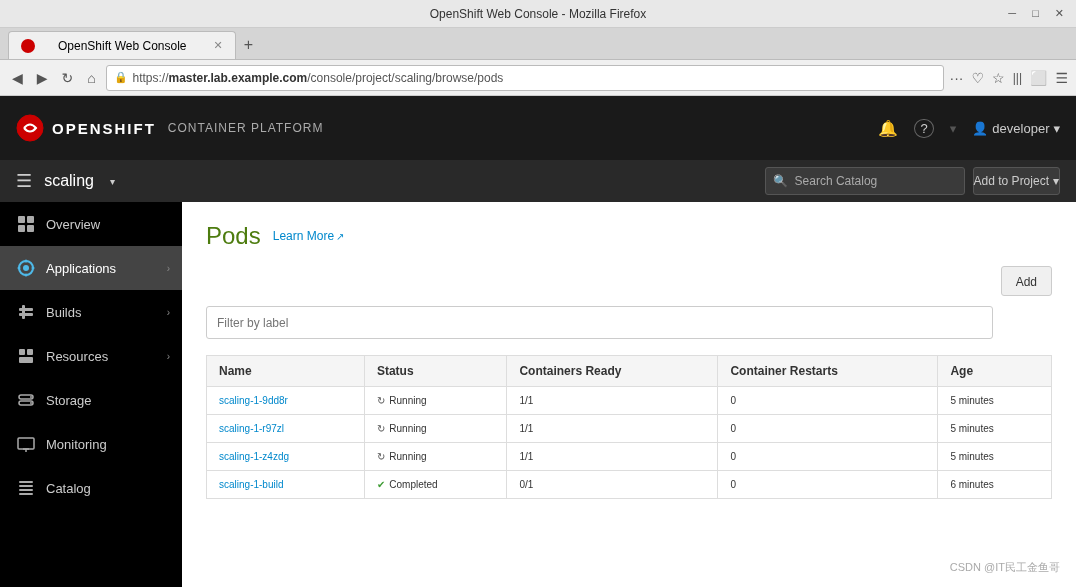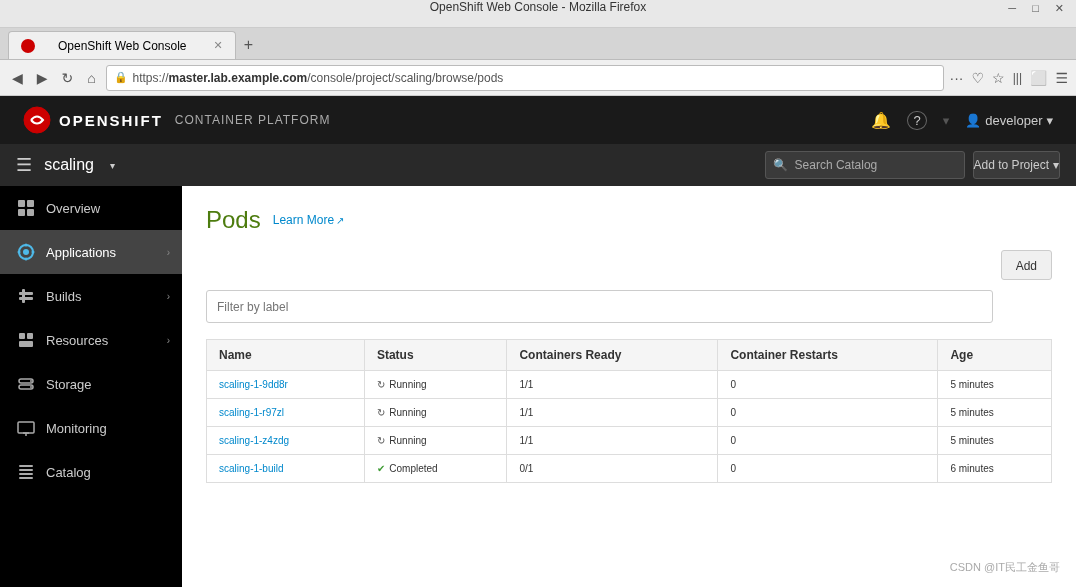--- a/index.html
+++ b/index.html
@@ -3,20 +3,21 @@
   <meta charset="utf-8">
   <style>
     * { box-sizing: border-box; margin: 0; padding: 0; }
     body { font-family: 'Helvetica Neue', Arial, sans-serif; font-size: 13px; background: #fff; overflow: hidden; }
 
     
     .browser-titlebar {
       background: #e8e8e8;
       height: 28px;
       display: flex;
+      align-items: center;
       justify-content: center;
       font-size: 12px;
       color: #333;
       border-bottom: 1px solid #ccc;
       position: relative;
     }
     .browser-controls {
       position: absolute;
       right: 8px;
       display: flex;
@@ -92,24 +93,24 @@
       display: flex;
       gap: 8px;
       align-items: center;
       color: #555;
       font-size: 14px;
     }
 
     
     .app-header {
       background: #1a1a1a;
-      height: 48px;
-      display: flex;
-      align-items: center;
-      padding: 0 23px;
+      height: 64px;
+      display: flex;
+      align-items: center;
+      padding: 0 16px;
       justify-content: space-between;
     }
     .app-logo {
       display: flex;
       align-items: center;
       gap: 8px;
     }
     .logo-text {
       color: #fff;
       font-size: 15px;

